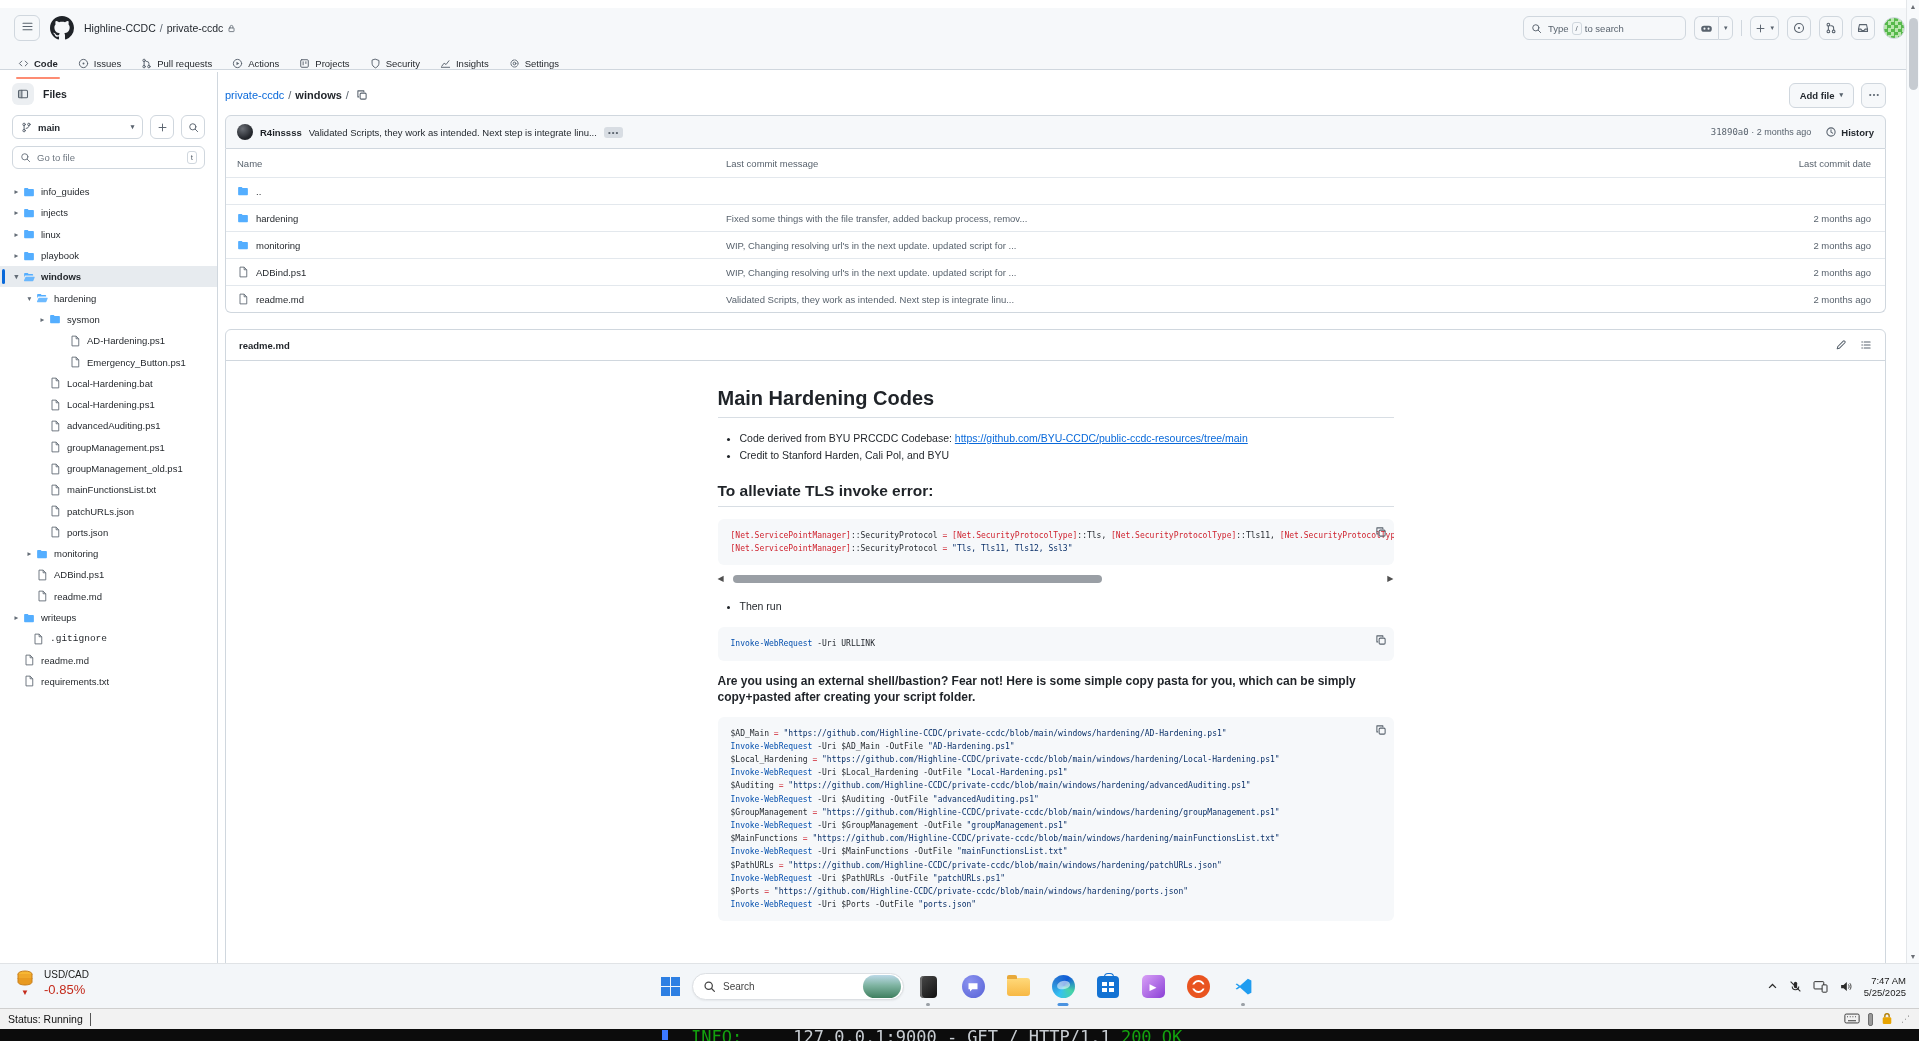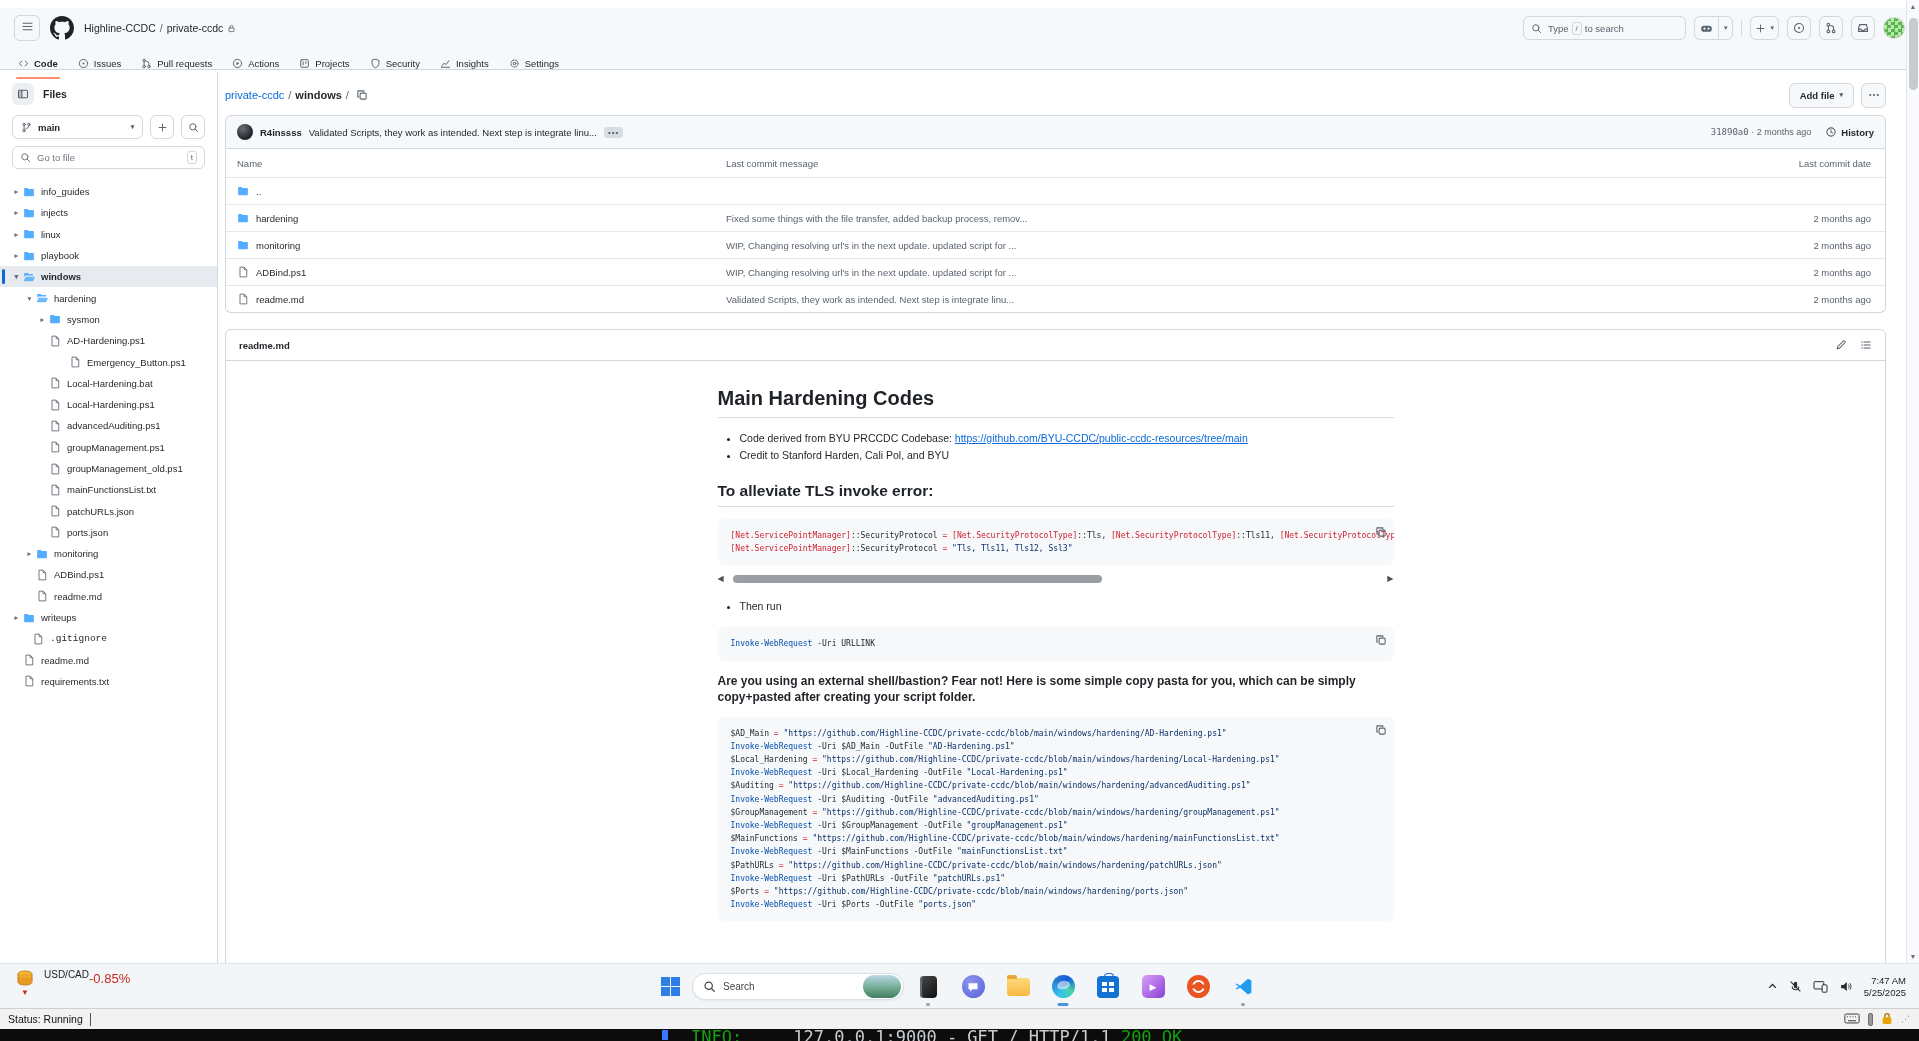--- a/index.html
+++ b/index.html
@@ -106,21 +106,21 @@
   .scrollbar .sb-arr { position:absolute; left:0; width:12px; text-align:center; font-size:7px; color:#6a6f75; }
   .scrollbar .sb-up { top:3px; } .scrollbar .sb-down { bottom:3px; }
   .scrollbar .sb-thumb { position:absolute; left:2px; width:9px; top:18px; height:72px; background:#c6cbd1; border-radius:5px; }
 
   
   .taskbar { position:absolute; left:0; right:0; top:963px; height:45px; background:#f3f6f9; border-top:1px solid #e0e3e6; z-index:10; }
   .tb-widget { position:absolute; left:13px; top:5px; display:flex; gap:7px; }
   .coins { width:24px; display:flex; flex-direction:column; align-items:center; }
   .coin-stack { width:20px; height:20px; }
   .red-chev { color:#c42b1c; font-size:8px; line-height:8px; }
-  .wtexts { display:flex; flex-direction:row; justify-content:center; }
+  .wtexts { display:flex; flex-direction:column; justify-content:center; }
   .wpair { font-size:10px; color:#1b1b1b; }
   .wchange { font-size:13px; color:#c42b1c; margin-top:2px; }
   .tb-center { position:absolute; left:658px; top:0; height:45px; display:flex; align-items:center; }
   .tb-start { width:24px; height:24px; display:flex; align-items:center; justify-content:center; margin-right:10px; }
   .tb-search { width:212px; height:27px; background:#fff; border:1px solid #dcdfe3; border-radius:14px; display:flex; align-items:center; gap:7px; padding:0 2px 0 10px; margin-right:12px; box-shadow:0 1px 2px rgba(0,0,0,.06); }
   .tb-search .slabel { font-size:10px; color:#444; flex:1; }
   .tb-search .simg { width:38px; height:23px; border-radius:12px; background:linear-gradient(180deg,#bcd9e8 0%,#7fb4a2 45%,#3f7f5f 100%); }
   .tb-icons { display:flex; align-items:center; gap:21px; }
   .tb-app { width:24px; height:24px; position:relative; display:flex; align-items:center; justify-content:center; }
   .run-dot { position:absolute; left:50%; transform:translateX(-50%); bottom:-7px; width:4px; height:3px; border-radius:2px; background:#9aa0a6; }
@@ -432,21 +432,21 @@
       </div>
       <div class="tree-row" style="padding-left: 36px;">
         <span class="chev">▸</span>
         <span class="ticon">
           <svg width="12" height="12" viewBox="0 0 16 16" fill="#54aeff">
             <path d="M1.5 3.5c0-.55.45-1 1-1h3.3c.3 0 .6.14.8.37l.9 1.13h6c.55 0 1 .45 1 1v7.5c0 .55-.45 1-1 1h-11c-.55 0-1-.45-1-1z"></path>
           </svg>
         </span>
         <span class="tlabel">sysmon</span>
       </div>
-      <div class="tree-row" style="padding-left: 36px;">
+      <div class="tree-row" style="padding-left: 56px;">
         <span class="chev"></span>
         <span class="ticon">
           <svg width="12" height="12" viewBox="0 0 16 16" fill="none" stroke="#636c76" stroke-width="1.2" stroke-linejoin="round">
             <path d="M4 1.5h5.5L13 5v9.5H4z"></path>
             <path d="M9.5 1.5V5H13"></path>
           </svg>
         </span>
         <span class="tlabel">AD-Hardening.ps1</span>
       </div>
       <div class="tree-row" style="padding-left: 56px;">

